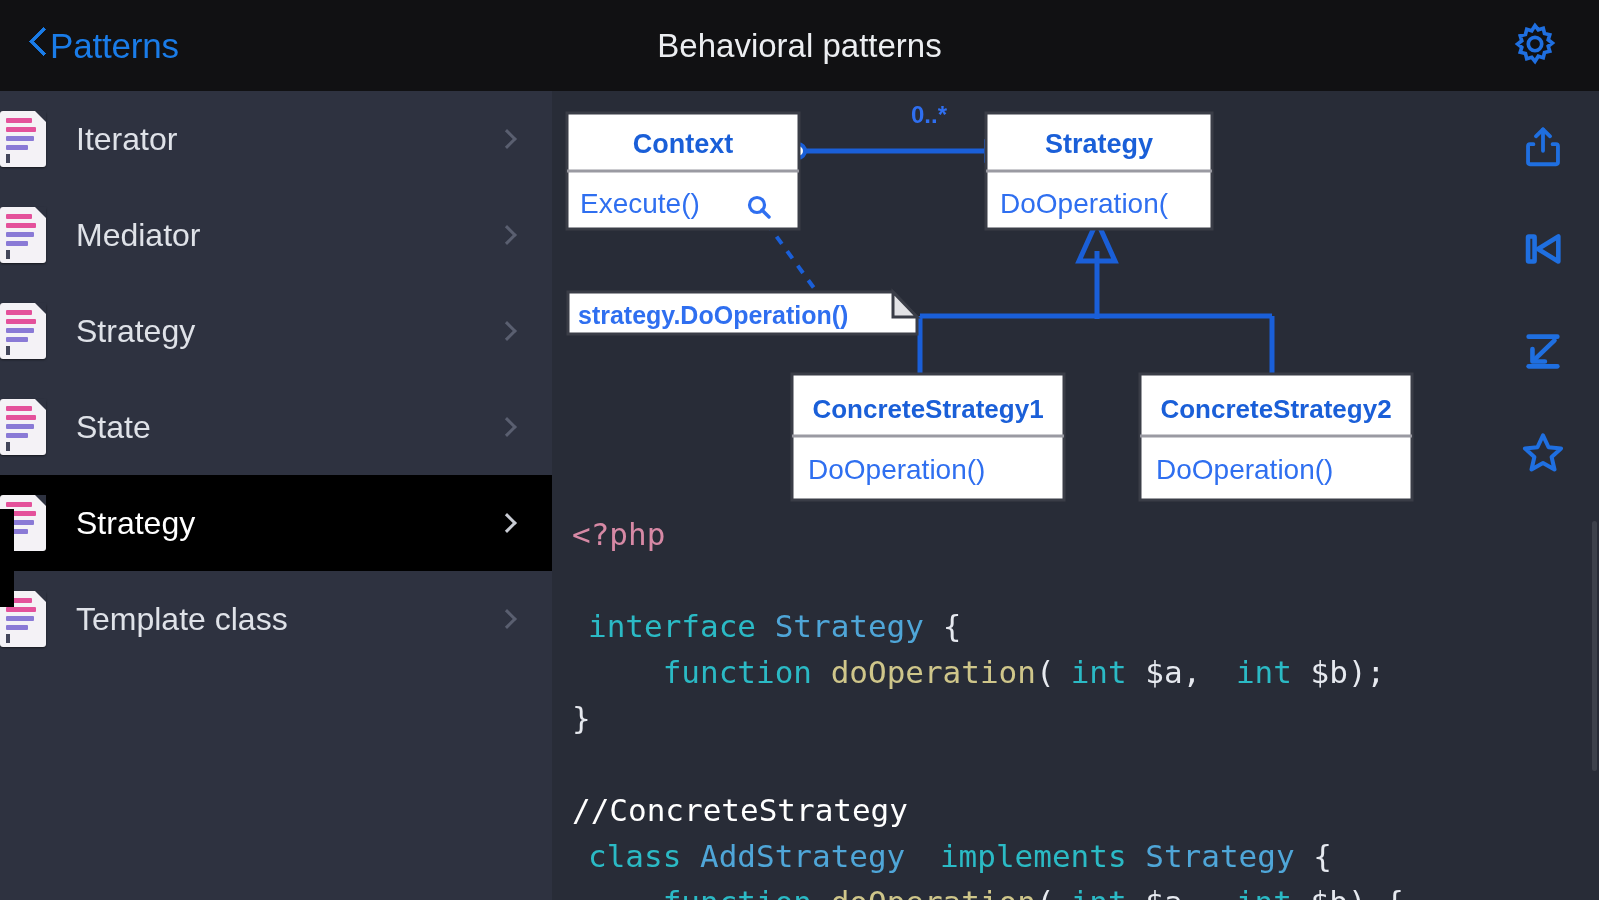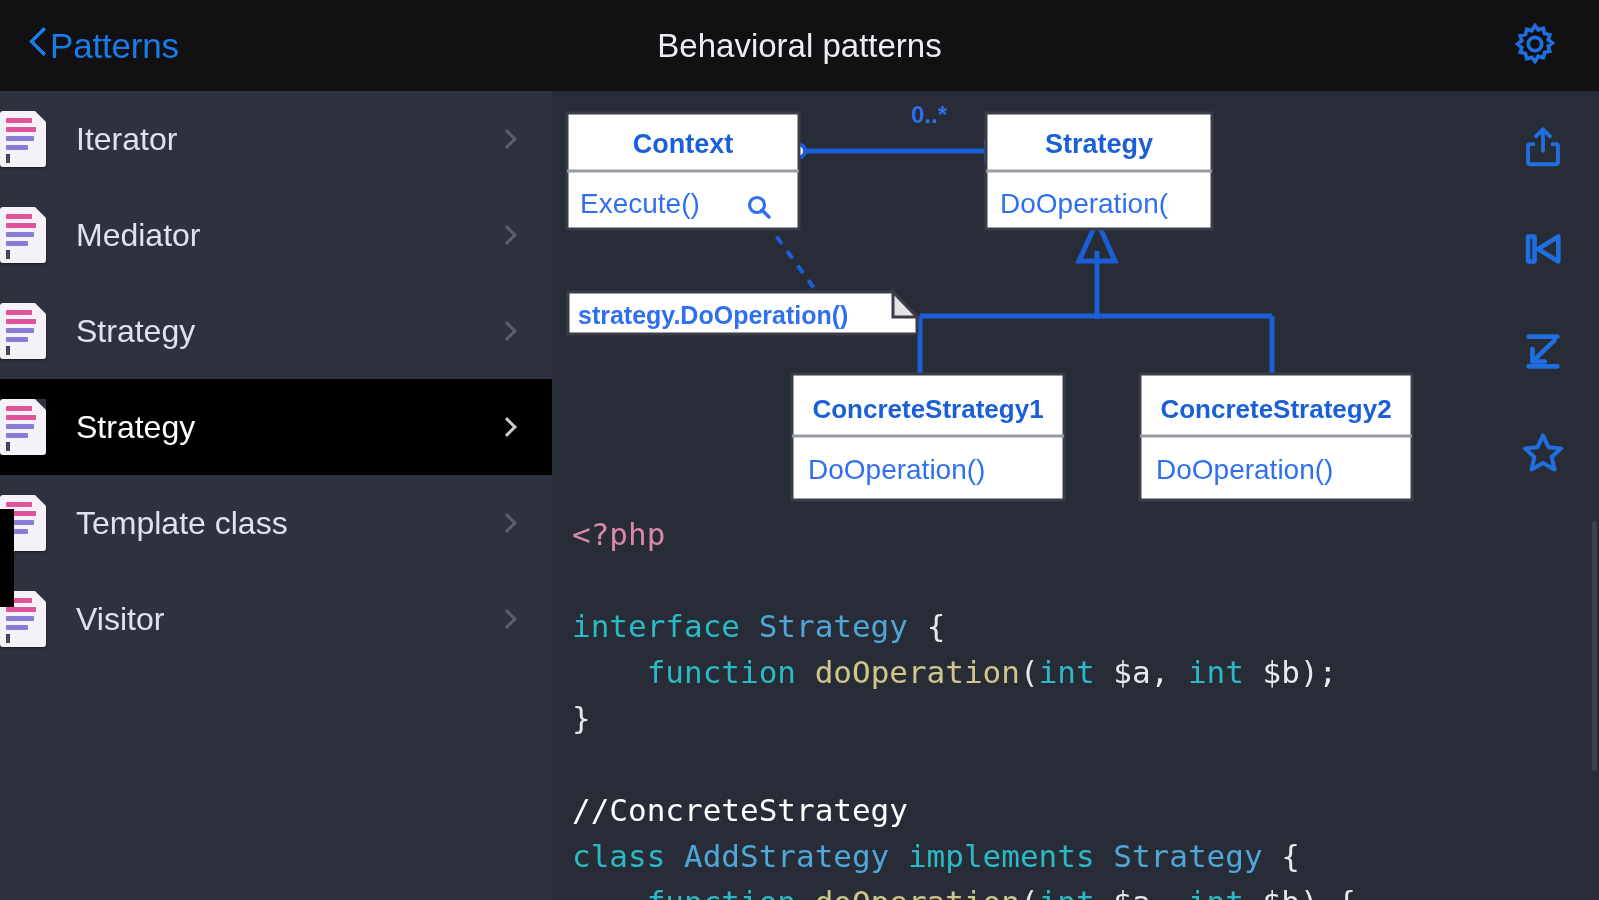--- a/index.html
+++ b/index.html
@@ -97,21 +97,21 @@
   .code {
     position: absolute; left: 0; top: 420px; width: 1047px; height: 389px;
     padding: 0 0 0 20px;
     font-family: "DejaVu Sans Mono", "Liberation Mono", monospace;
     font-size: 31px; line-height: 46px;
     color: #e6e9ef; white-space: pre;
     overflow: hidden;
   }
   .ln-row { display: block; height: 46px; }
   .t-php   { color: #d789a5; text-align: center; }
-  .t-kw    { color: #2bbac5; }
+  .t-kw    { color: #2bbac5; margin-left: 16px; }
   .t-type  { color: #4fa6d8; }
   .t-fn    { color: #cfc68a; text-align: center; }
   .t-punct { color: #e6e9ef; }
   .t-var   { color: #e6e9ef; }
   .t-cmt   { color: #ffffff; text-align: center; }
 
   
   .gutter-strip {
     position: absolute; left: 0; top: 509px; width: 14px; height: 98px;
     background: #000; z-index: 4;
@@ -180,51 +180,51 @@
         <span class="doc-icon">
           <span class="ln l1"></span>
           <span class="ln l2"></span>
           <span class="ln l3"></span>
           <span class="ln l4"></span>
           <span class="bar"></span>
         </span>
         <span class="side-label">Strategy</span>
         <span class="chev-right"></span>
       </div>
+      <div class="side-item">
+        <span class="doc-icon">
+          <span class="ln l1"></span>
+          <span class="ln l2"></span>
+          <span class="ln l3"></span>
+          <span class="ln l4"></span>
+          <span class="bar"></span>
+        </span>
+        <span class="side-label">State</span>
+        <span class="chev-right"></span>
+      </div>
       <div class="side-item selected">
         <span class="doc-icon">
           <span class="ln l1"></span>
           <span class="ln l2"></span>
           <span class="ln l3"></span>
           <span class="ln l4"></span>
           <span class="bar"></span>
         </span>
         <span class="side-label">Strategy</span>
         <span class="chev-right"></span>
       </div>
       <div class="side-item">
         <span class="doc-icon">
           <span class="ln l1"></span>
           <span class="ln l2"></span>
           <span class="ln l3"></span>
           <span class="ln l4"></span>
           <span class="bar"></span>
         </span>
         <span class="side-label">Template class</span>
-        <span class="chev-right"></span>
-      </div>
-      <div class="side-item">
-        <span class="doc-icon">
-          <span class="ln l1"></span>
-          <span class="ln l2"></span>
-          <span class="ln l3"></span>
-          <span class="ln l4"></span>
-          <span class="bar"></span>
-        </span>
-        <span class="side-label">Visitor</span>
         <span class="chev-right"></span>
       </div>
     </div>
 
   <div class="content">
 
     <div class="uml">
       <svg width="1047" height="425" viewBox="0 0 1047 425">
 
         <line x1="250" y1="60" x2="432" y2="60" stroke="#1a5fd8" stroke-width="5"></line>

